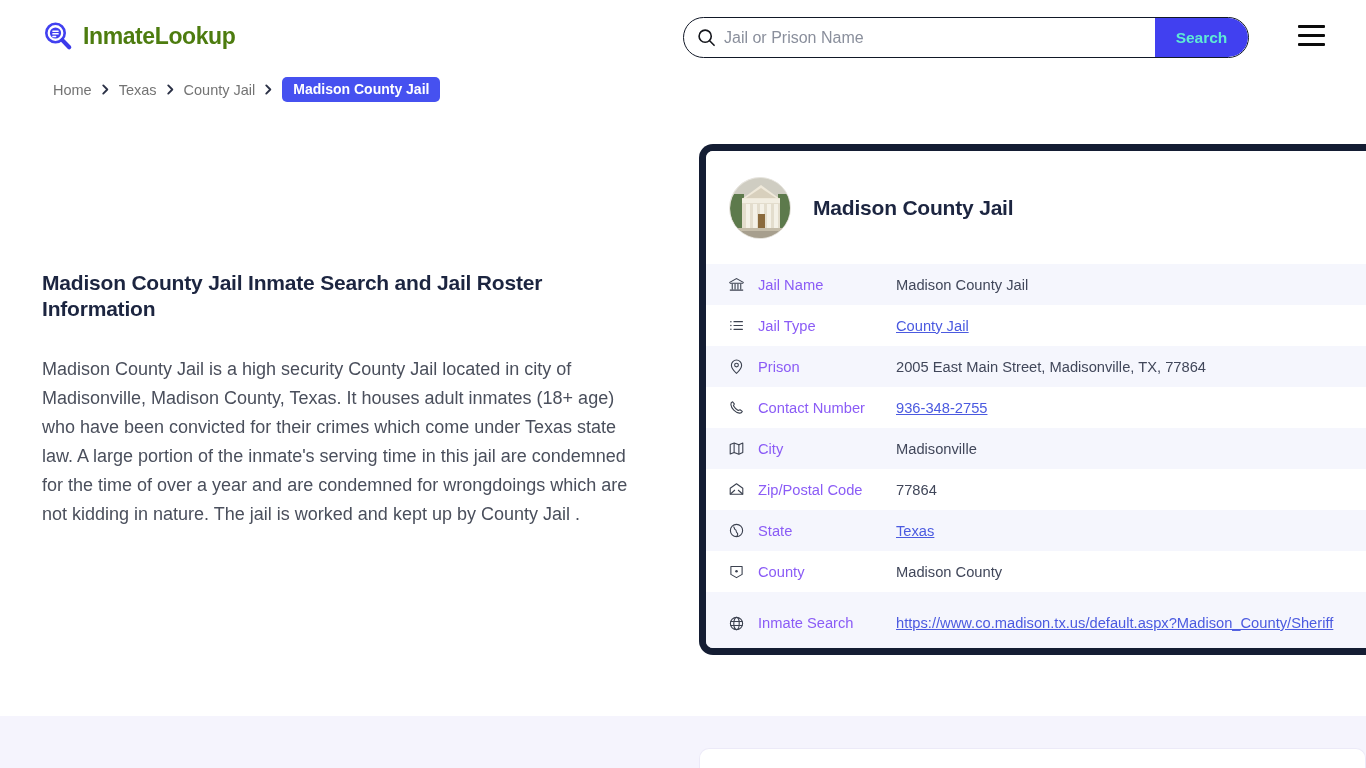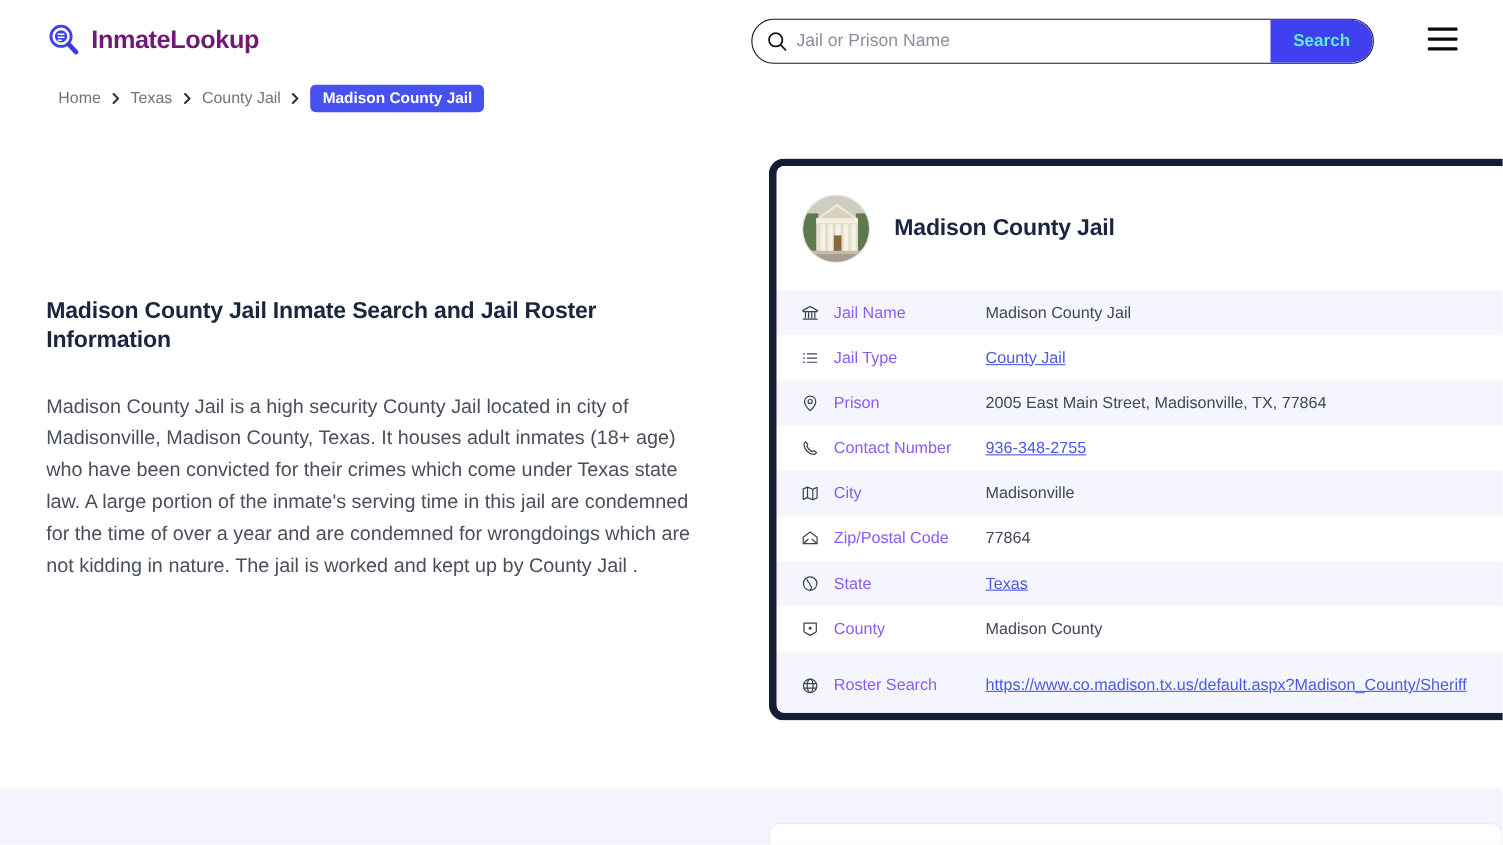--- a/index.html
+++ b/index.html
@@ -15,21 +15,21 @@
   .header {
     position: absolute; top: 0; left: 0; width: 1366px; height: 72px;
     background: #fff;
   }
   .logo-wrap {
     position: absolute; left: 42px; top: 20px;
     display: flex; align-items: center; gap: 9px;
   }
   .logo-icon { width: 32px; height: 32px; display:block; }
   .logo-text {
-    font-size: 23px; font-weight: 700; color: #701a75; letter-spacing: -0.4px;
+    font-size: 23px; font-weight: 700; color: #4d7c0f; letter-spacing: -0.4px;
   }
 
   .searchbar {
     position: absolute; left: 683px; top: 17px;
     width: 566px; height: 41px;
     display: flex; align-items: stretch;
     border: 1.5px solid #111827; border-radius: 21px;
     background: #fff; overflow: hidden;
   }
   .search-icon-box {
@@ -320,21 +320,21 @@
     </div>
 
     <div class="row alt tall">
       <span class="row-icon">
         <svg width="17" height="17" viewBox="0 0 20 20" fill="none" stroke="#3c4250" stroke-width="1.3">
           <circle cx="10" cy="10" r="7.2"></circle>
           <ellipse cx="10" cy="10" rx="3.2" ry="7.2"></ellipse>
           <path d="M2.9 7.6 H17.1 M2.9 12.4 H17.1"></path>
         </svg>
       </span>
-      <span class="row-label">Roster Search</span>
+      <span class="row-label">Inmate Search</span>
       <span class="row-value"><a class="link">https://www.co.madison.tx.us/default.aspx?Madison_County/Sheriff</a></span>
     </div>
 
   </div>
 
   <div class="bottom-band"></div>
   <div class="bottom-card"></div>
 
 </div>
 

